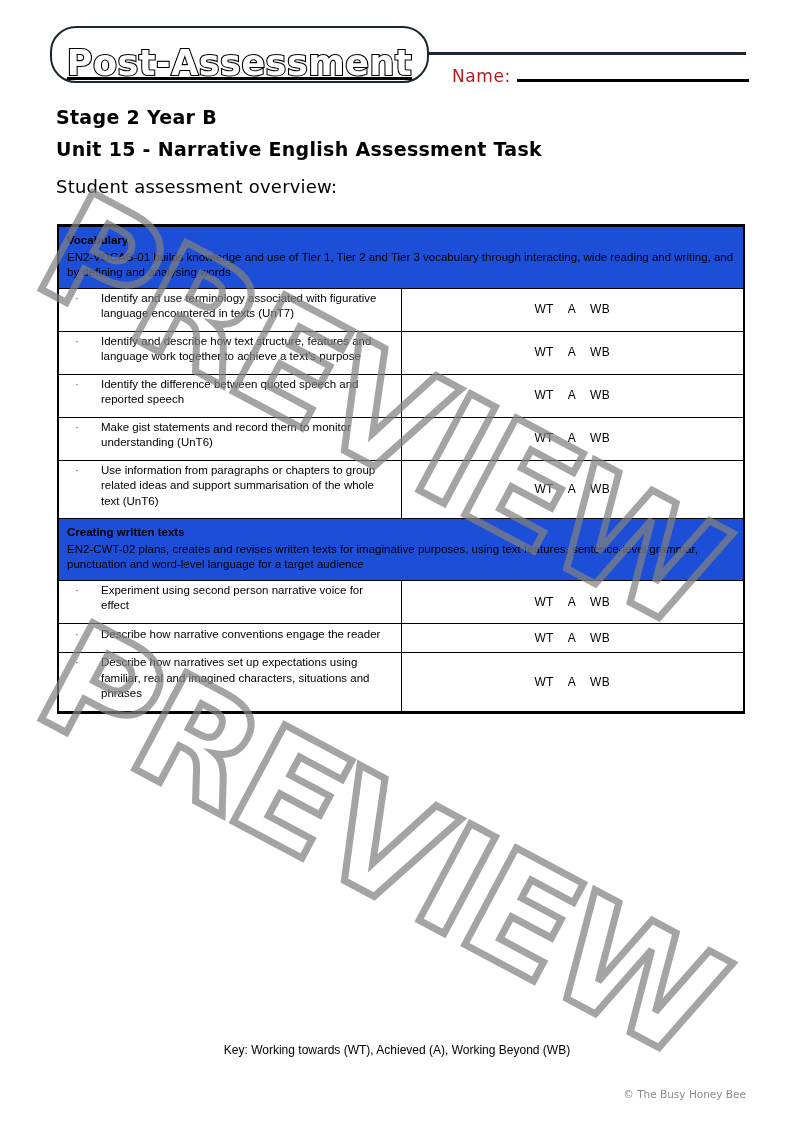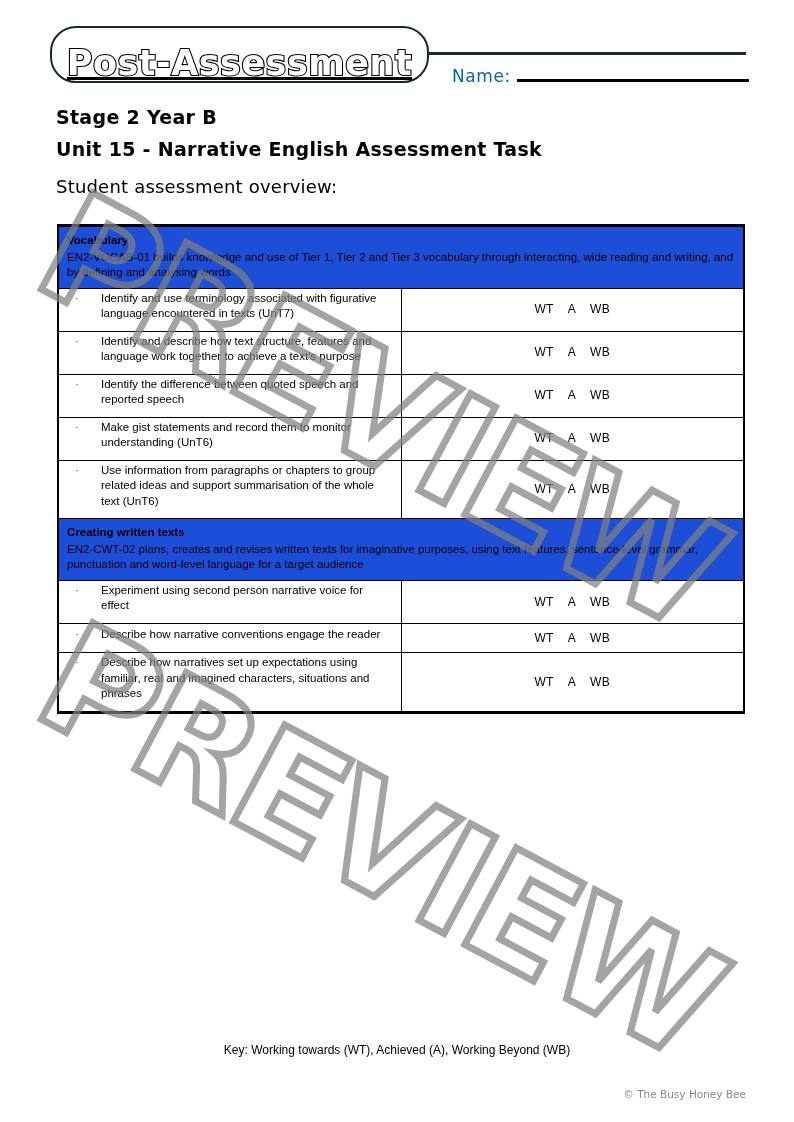--- a/index.html
+++ b/index.html
@@ -68,21 +68,21 @@
     top: 66px;
     display: flex;
     align-items: flex-end;
     gap: 6px;
     z-index: 6;
   }
   .name-label {
     font-family: "DejaVu Sans", sans-serif;
     font-size: 17px;
     letter-spacing: 0.6px;
-    color: #0369a1;
+    color: #b91c1c;
   }
   .name-line {
     width: 232px;
     height: 3px;
     background: #000;
     margin-bottom: 4px;
   }
 
   .stage-line {
     position: absolute;

